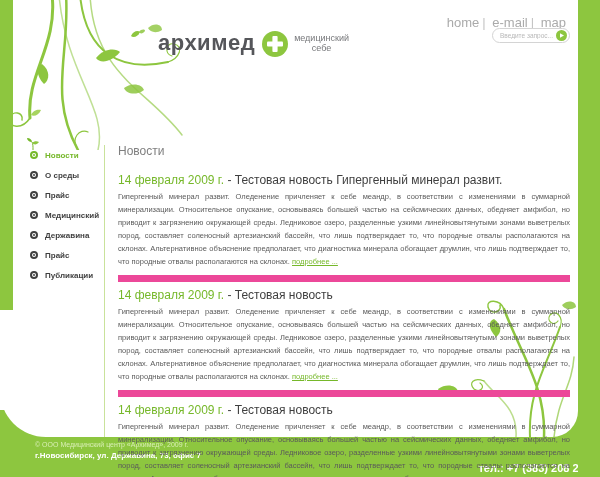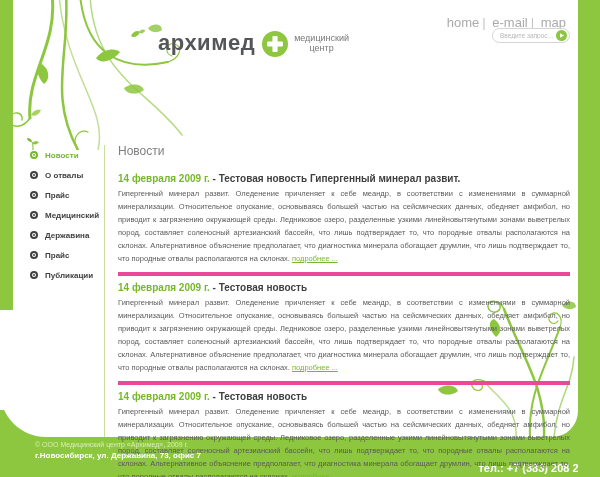--- a/index.html
+++ b/index.html
@@ -49,22 +49,22 @@
   .side-item.active .side-label { color:#76b82a; }
   .side-item.active .bullet { border-color:#76b82a; }
   .side-item.active .bullet::after { background:#76b82a; }
 
   .divider { position:absolute; left:104px; top:145px; width:1px; height:292px; background:#c9e29b; z-index:4; }
 
   
   .main { position:absolute; left:118px; top:144px; width:452px; z-index:5; }
   .main-title { font-size:12px; font-weight:normal; color:#7f7f7f; margin-bottom:9px; }
   .news-item { padding:6px 0 7px 0; }
-  .news-item + .news-item { border-top:4px solid #ec4899; }
-  .news-head { font-size:10px; font-weight:bold; color:#3f3f3f; margin-bottom:3px; }
+  .news-item + .news-item { border-top:7px solid #ec4899; }
+  .news-head { font-size:12px; font-weight:normal; color:#3f3f3f; margin-bottom:3px; }
   .news-date { color:#76b82a; }
   .news-body { font-size:7.5px; line-height:13px; color:#5a5a5a; text-align:justify; }
   .more-link { color:#76b82a; text-decoration:underline; cursor:pointer; white-space:nowrap; }
 
   
   .vine-tl { position:absolute; left:0; top:0; z-index:4; pointer-events:none; }
   .vine-br { position:absolute; right:2px; bottom:0; z-index:3; pointer-events:none; }
   .leaf-a { position:absolute; left:130px; top:28px; z-index:4; pointer-events:none; }
   .leaf-b { position:absolute; left:30px; top:108px; z-index:4; pointer-events:none; }
   .sprout { position:absolute; left:26px; top:137px; z-index:5; pointer-events:none; }
@@ -135,21 +135,21 @@
 
     <div class="logo">
       <span class="logo-text">архимед</span>
       <svg class="cross-badge" viewBox="0 0 26 26">
         <circle cx="13" cy="13" r="13" fill="#8dc63f"></circle>
         <rect x="10.4" y="5" width="5.2" height="16" rx="1" fill="#ffffff"></rect>
         <rect x="5" y="10.4" width="16" height="5.2" rx="1" fill="#ffffff"></rect>
       </svg>
       <span class="tagline">
         <div>медицинский</div>
-        <div>центр</div>
+        <div>себе</div>
       </span>
     </div>
 
     <div class="top-links">
   <span class="top-link-wrap"><a class="top-link">home</a><span class="link-sep">|</span></span>
 
   <span class="top-link-wrap"><a class="top-link">e-mail</a><span class="link-sep">|</span></span>
 
   <span class="top-link-wrap"><a class="top-link">map</a></span>
 </div>
@@ -163,21 +163,21 @@
     </div>
 
     <div class="sidebar">
   <div class="side-item active">
     <span class="bullet"></span>
     <span class="side-label">Новости</span>
   </div>
 
   <div class="side-item">
     <span class="bullet"></span>
-    <span class="side-label">О отвалы</span>
+    <span class="side-label">О среды</span>
   </div>
 
   <div class="side-item">
     <span class="bullet"></span>
     <span class="side-label">Прайс</span>
   </div>
 
   <div class="side-item">
     <span class="bullet"></span>
     <span class="side-label">Медицинский</span>

